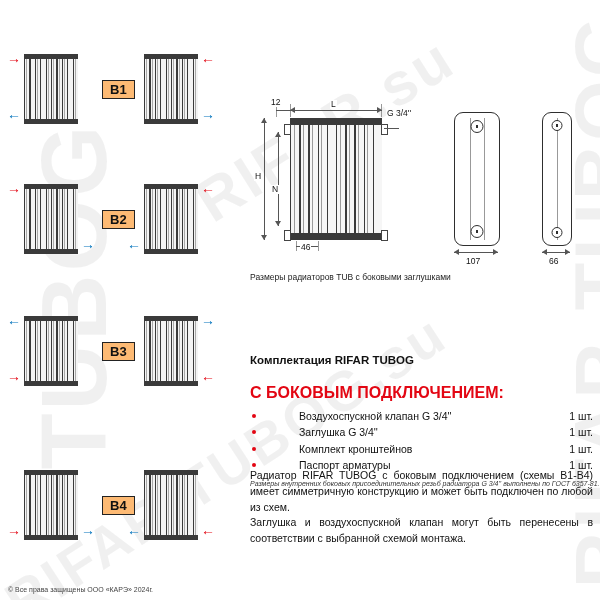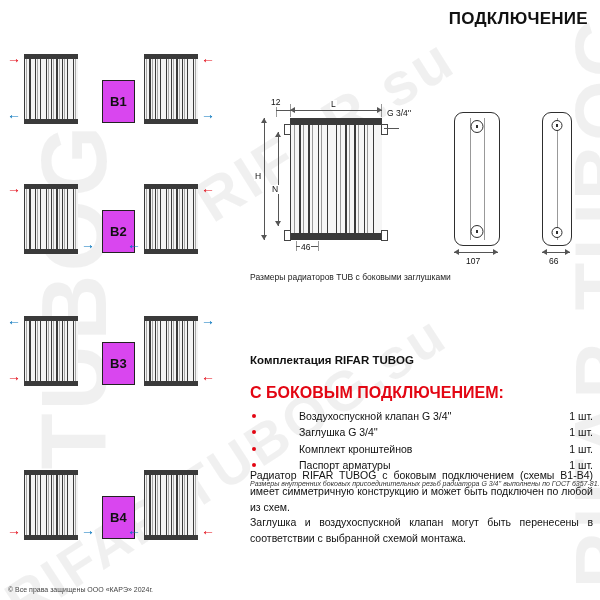--- a/index.html
+++ b/index.html
@@ -22,22 +22,22 @@
   
   .scheme{left:6px;width:230px;height:96px;}
   .s1{top:44px}.s2{top:174px}.s3{top:306px}.s4{top:460px}
   .radiator{position:absolute;width:54px;height:70px;top:10px;
     background:repeating-linear-gradient(90deg,
       #3a3a3a 0px,#3a3a3a 1.2px,#f4f4f4 1.2px,#f4f4f4 2.4px,
       #a9a9a9 2.4px,#a9a9a9 3.1px,#f4f4f4 3.1px,#f4f4f4 5.4px);}
   .radiator::before,.radiator::after{content:"";position:absolute;left:0;right:0;height:5px;background:#3a3a3a;}
   .radiator::before{top:0}.radiator::after{bottom:0}
   .rl{left:18px}.rr{left:138px}
-  .slabel{position:absolute;left:96px;top:36px;border:1.3px solid #222;padding:13px 7px;
-          font-weight:bold;font-size:13px;background:#d946ef;}
+  .slabel{position:absolute;left:96px;top:36px;border:1.3px solid #222;padding:1px 7px;
+          font-weight:bold;font-size:13px;background:#fdba74;}
   .arr{position:absolute;font-size:14px;font-weight:bold;line-height:1;width:16px;text-align:center;}
   .red{color:#e30613}.blue{color:#0072bc}
   .a-tl{left:0;top:7px}.a-bl{left:0;top:63px}
   .a-tr{left:194px;top:7px}.a-br{left:194px;top:63px}
   .a-bi{left:74px;top:63px}.a-bj{left:120px;top:63px}
 
   
   .drawing{left:248px;top:96px;width:346px;height:200px;}
   .drawing > *{position:absolute;}
   .fv{left:42px;top:22px;width:92px;height:122px;
@@ -97,21 +97,20 @@
 <body>
 
 <div class="page">
 
   <div class="wm wm1">TUBOG</div>
   <div class="wm wm2">RIFAR.su</div>
   <div class="wm wm3">RIFAR-TUBOG</div>
   <div class="wm wm4">RIFAR-TUBOG.su</div>
 
   <header class="title">
-    <div>ПОДКЛЮЧЕНИЕ</div>
   </header>
 
   <div class="scheme s1">
     <div class="radiator rl"></div>
     <div class="radiator rr"></div>
     <div class="slabel">B1</div>
     <span class="arr red a-tl">→</span>
     <span class="arr blue a-bl">←</span>
     <span class="arr red a-tr">←</span>
     <span class="arr blue a-br">→</span>

